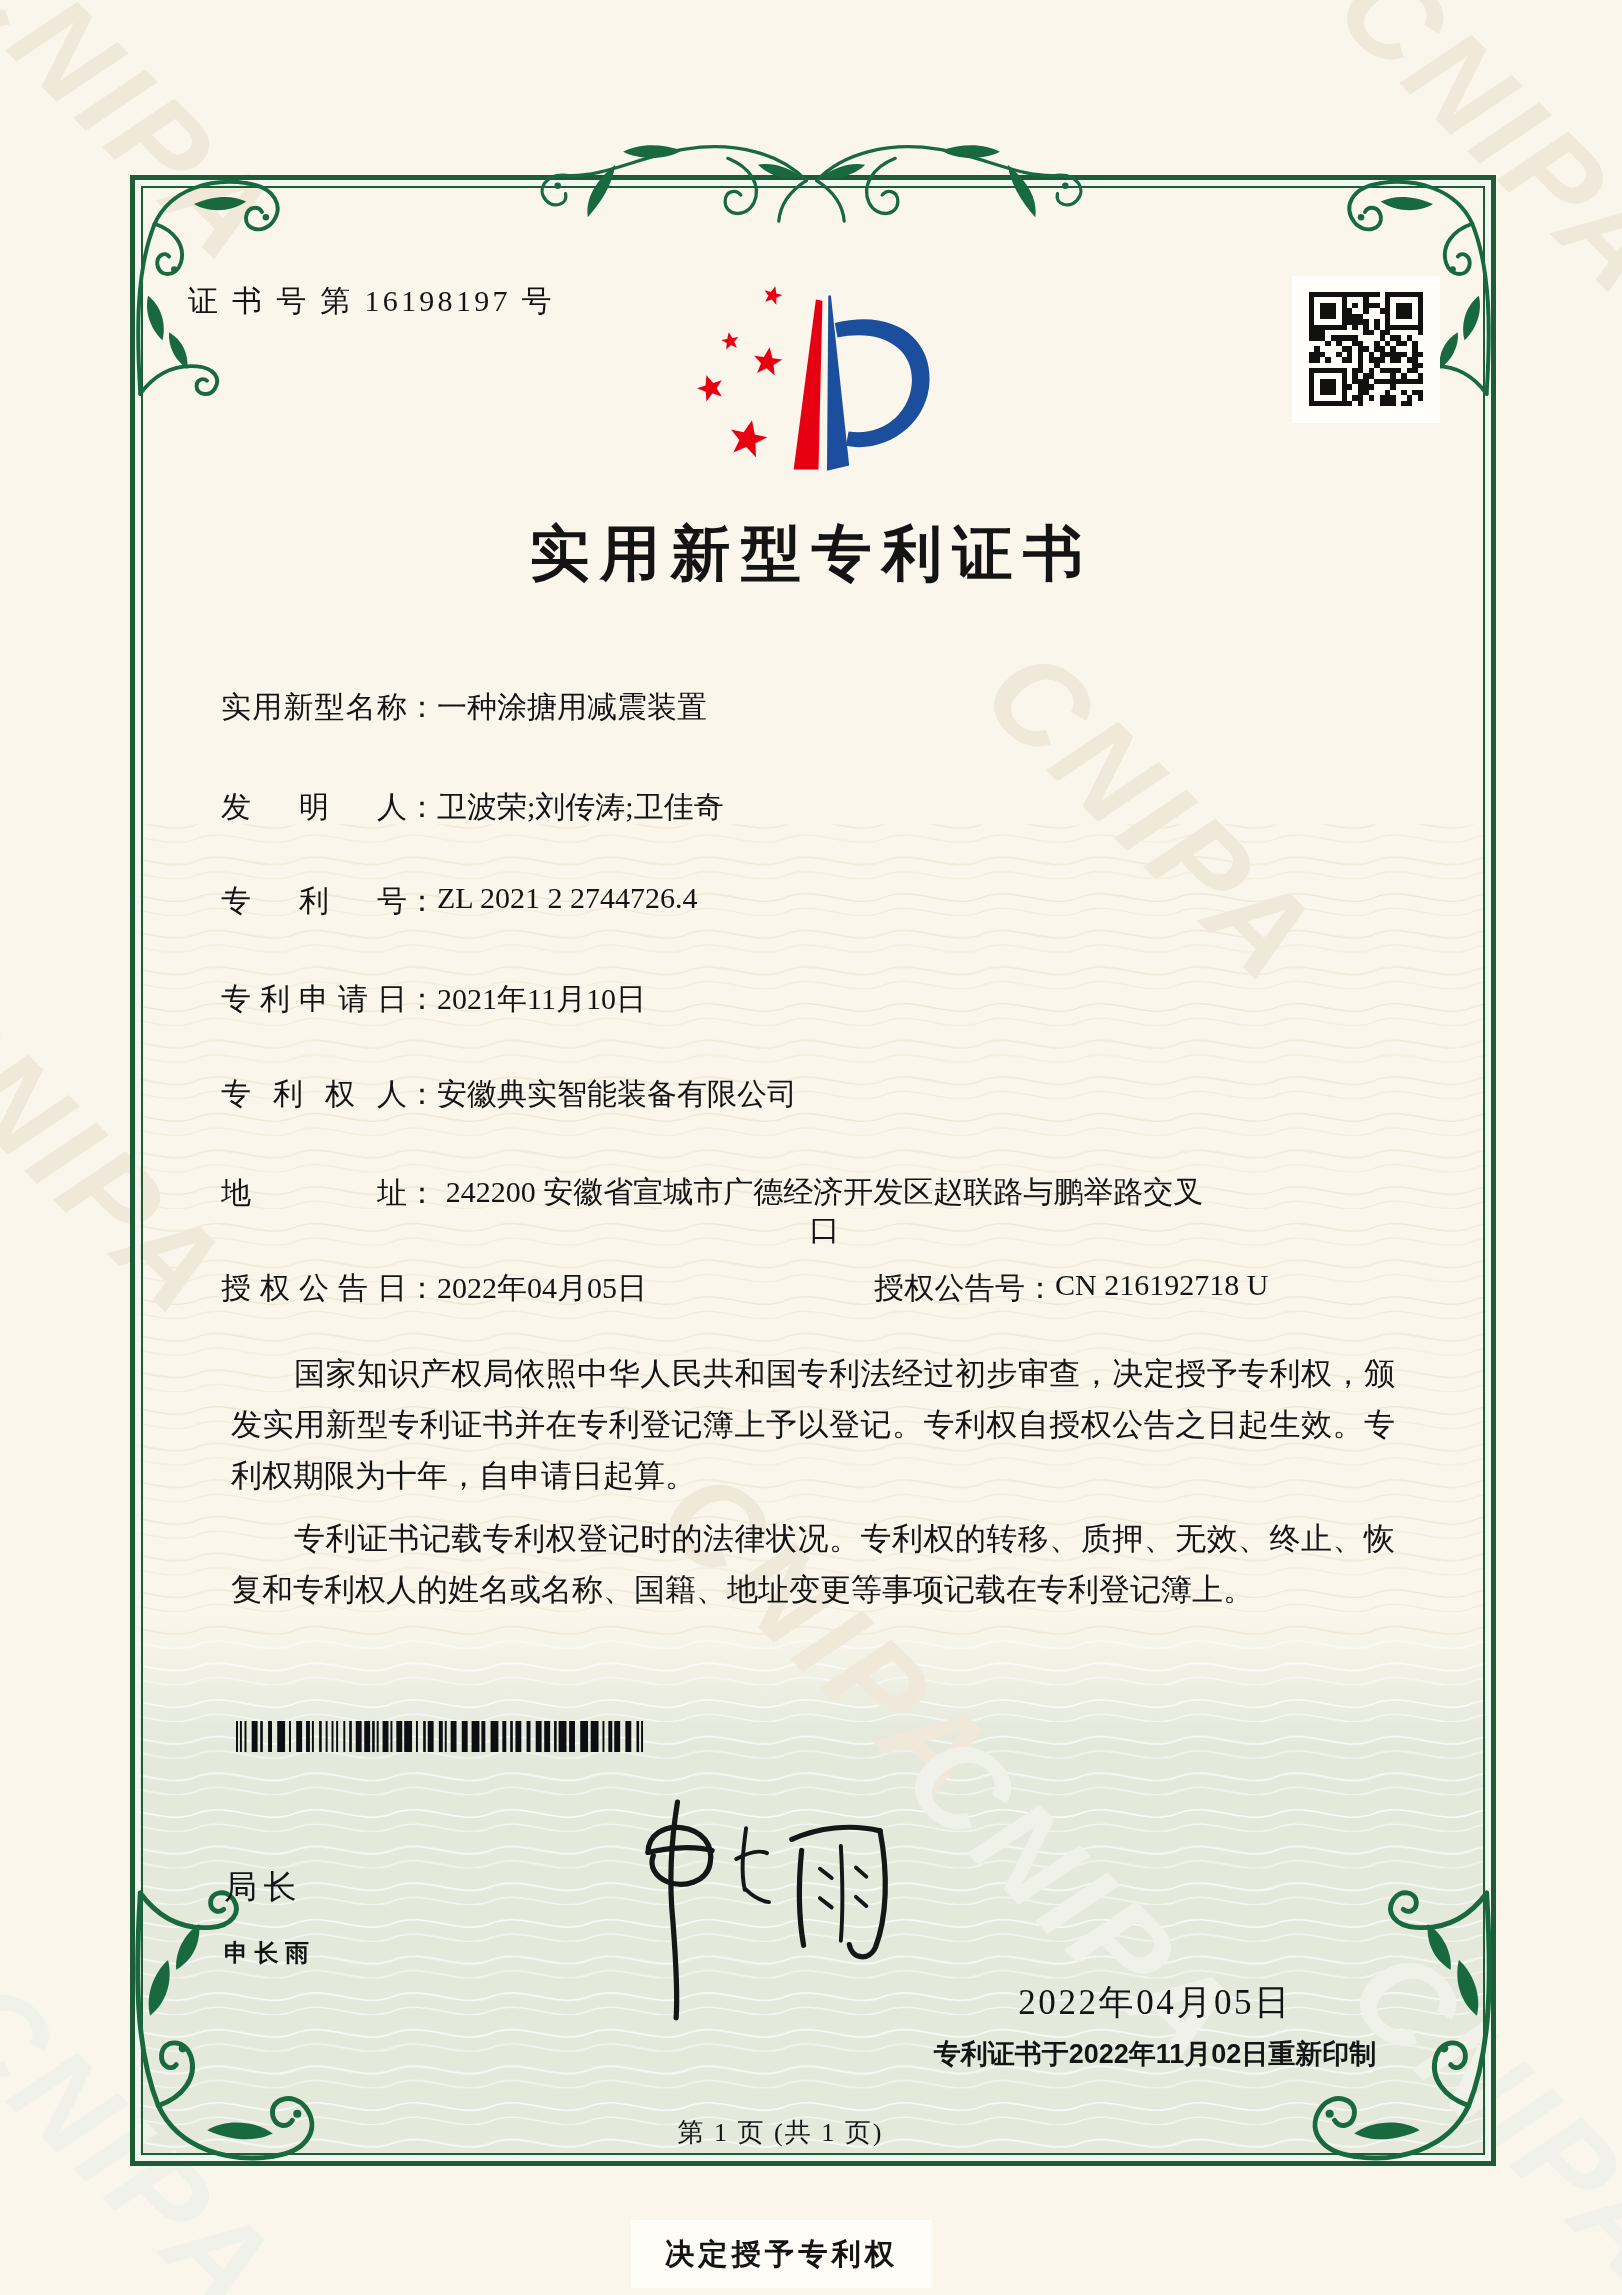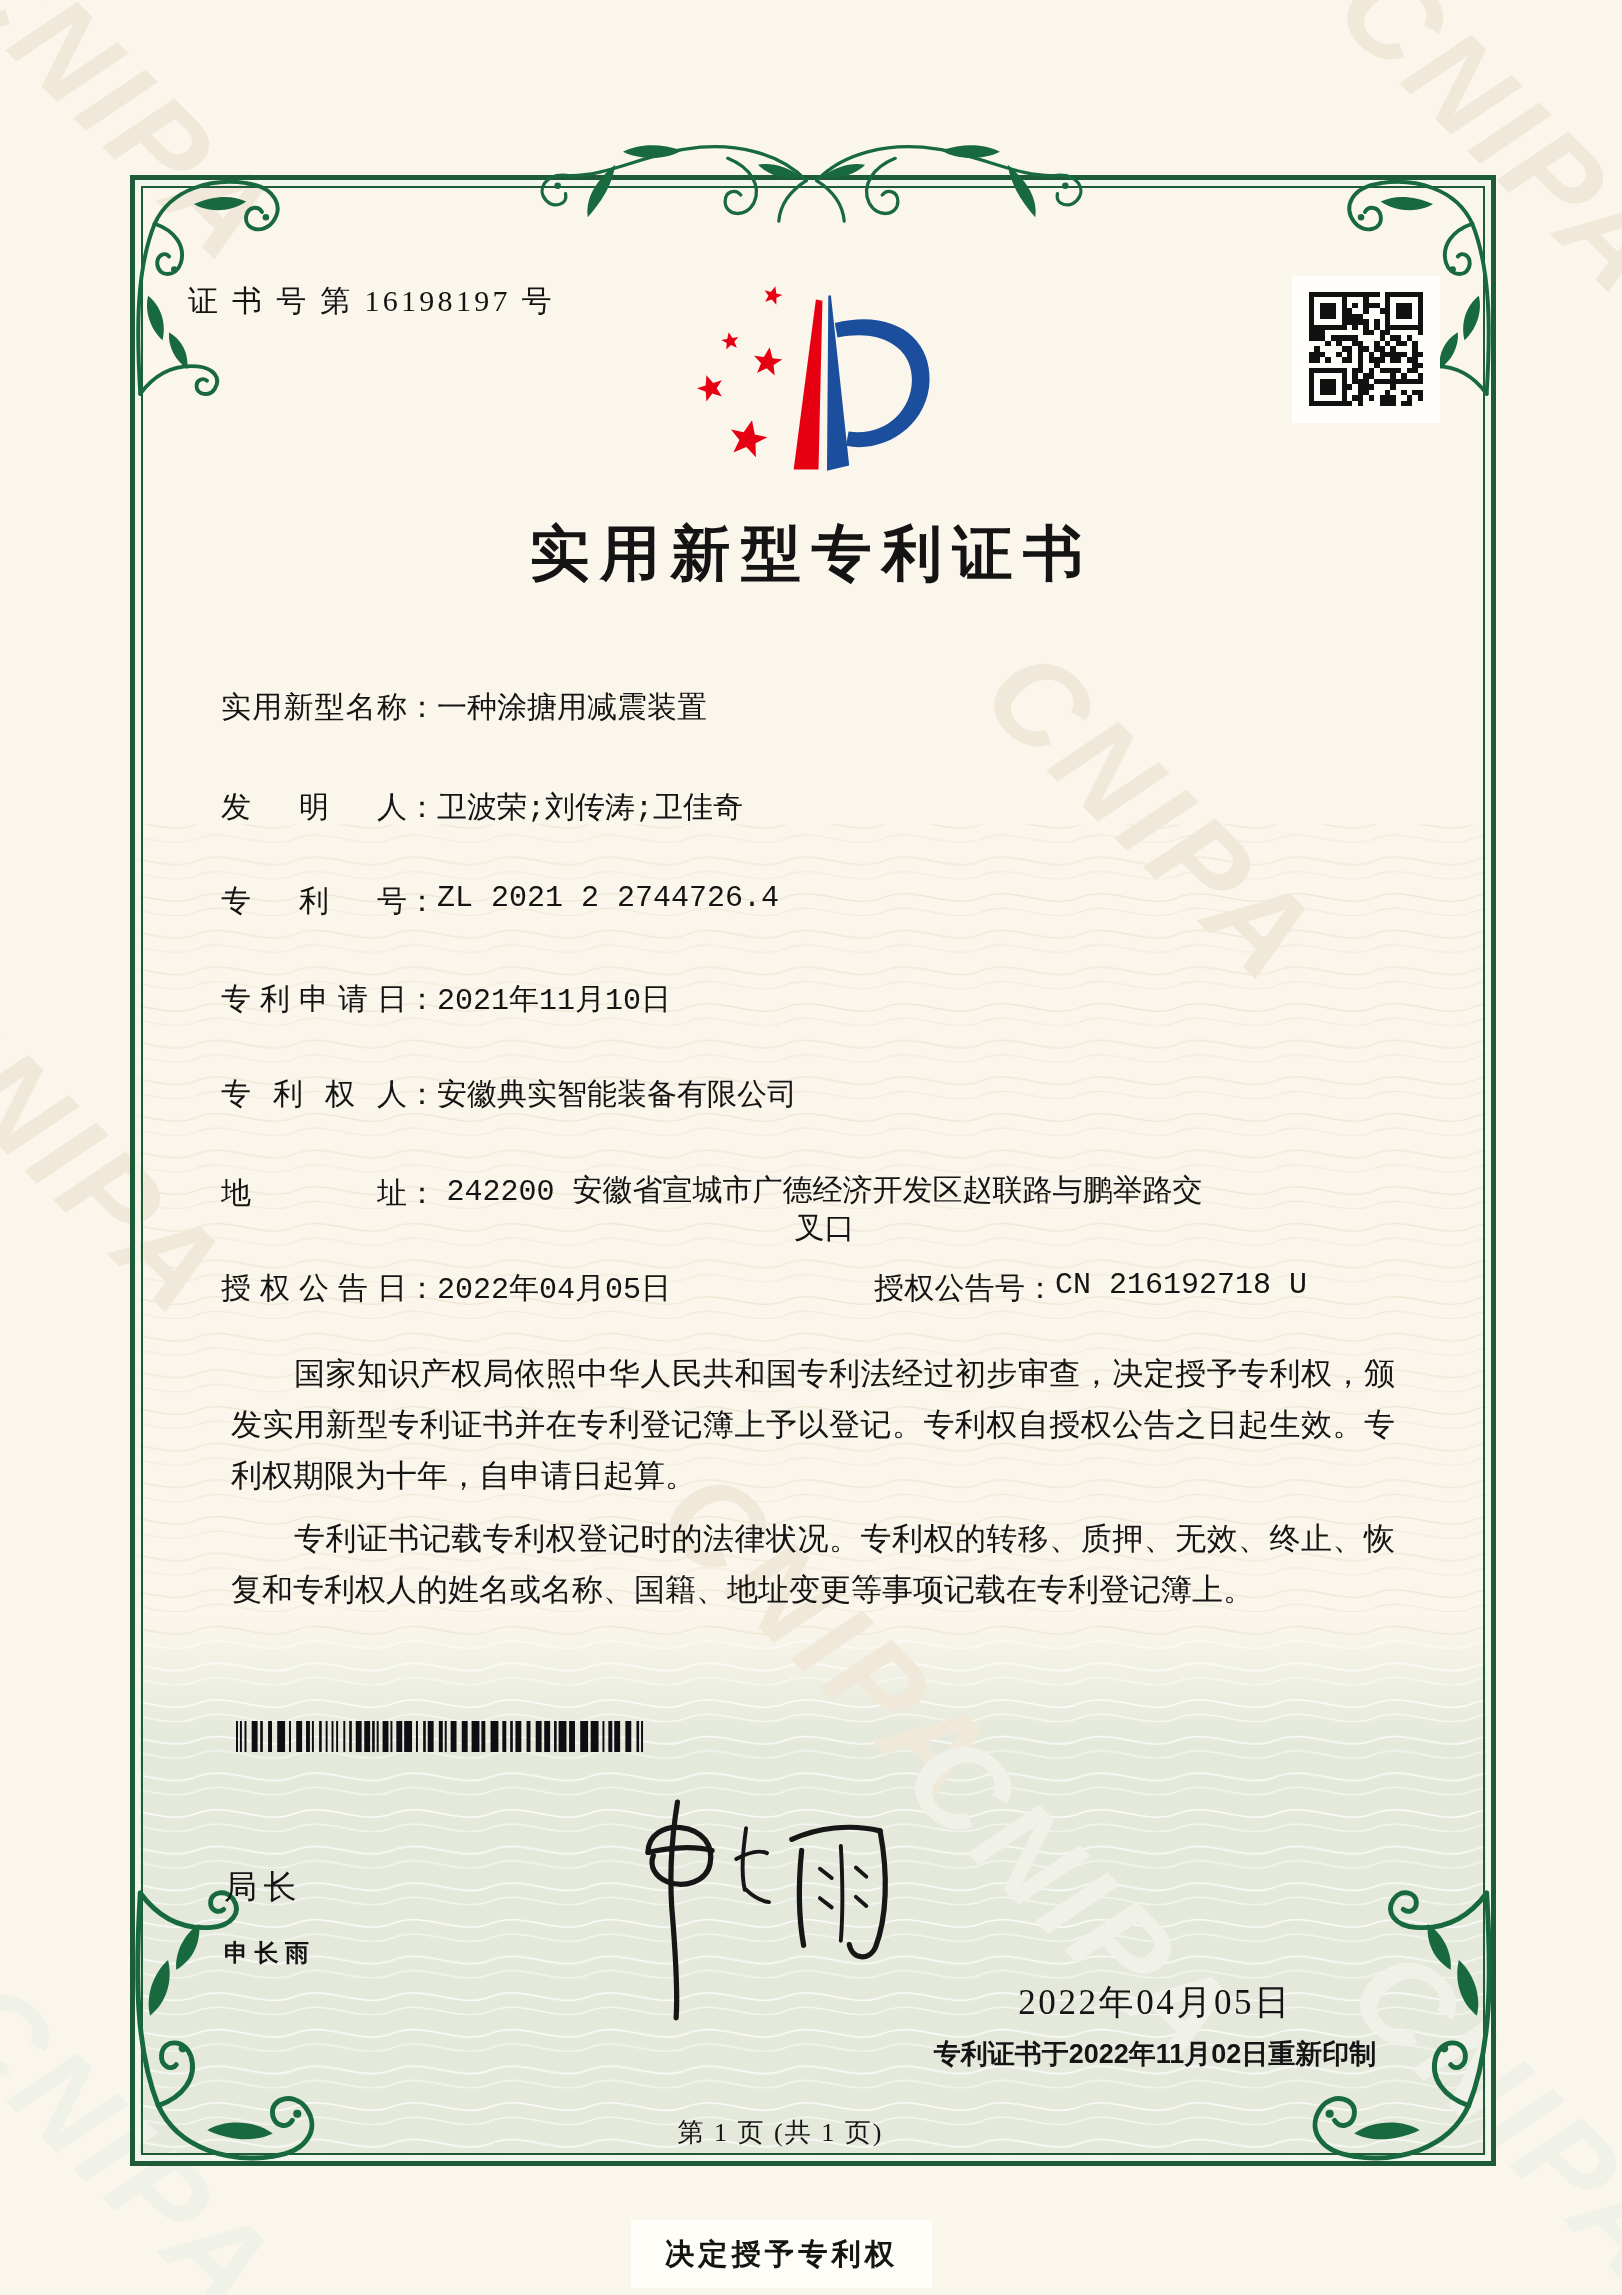--- a/index.html
+++ b/index.html
@@ -26,21 +26,21 @@
   #cert-no{left:188px;top:281px;font-size:30px;letter-spacing:3.3px;}
   #logo{left:694px;top:276px;}
   #qr-box{left:1292px;top:276px;width:148px;height:147px;background:#fffefb;}
   #qr-box svg{position:absolute;left:17px;top:16.4px;width:114px;height:114px;}
   #title{left:0;top:514px;width:1623px;text-align:center;font-size:60px;font-weight:700;
          letter-spacing:10.5px;}
   .frow{left:221px;font-size:30px;white-space:nowrap;}
   .flabel{display:inline-block;width:186px;text-align:justify;text-align-last:justify;
           vertical-align:top;}
   .fcolon{display:inline-block;width:30px;vertical-align:top;}
-  .fvalue{display:inline-block;vertical-align:top;font-family:Liberation Mono, monospace;}
+  .fvalue{display:inline-block;vertical-align:top;}
   #row-address .fvalue{white-space:normal;max-width:775px;line-height:38px;text-align:center;}
   .grant2{position:absolute;left:653px;top:0;white-space:nowrap;}
   #body-text{left:219px;top:1336px;width:1188px;font-size:31px;line-height:51px;
              text-align:justify;}
   #body-text p{margin:12px;text-indent:63px;}
   #barcode{left:236px;top:1721px;width:409px;height:31px;}
   #director-label{left:224px;top:1865px;font-family:"Liberation Sans",sans-serif;
                   font-weight:400;font-size:33px;letter-spacing:6.5px;}
   #director-name{left:224px;top:1937px;font-family:"Liberation Sans",sans-serif;
                  font-weight:700;font-size:24px;letter-spacing:6.5px;}

